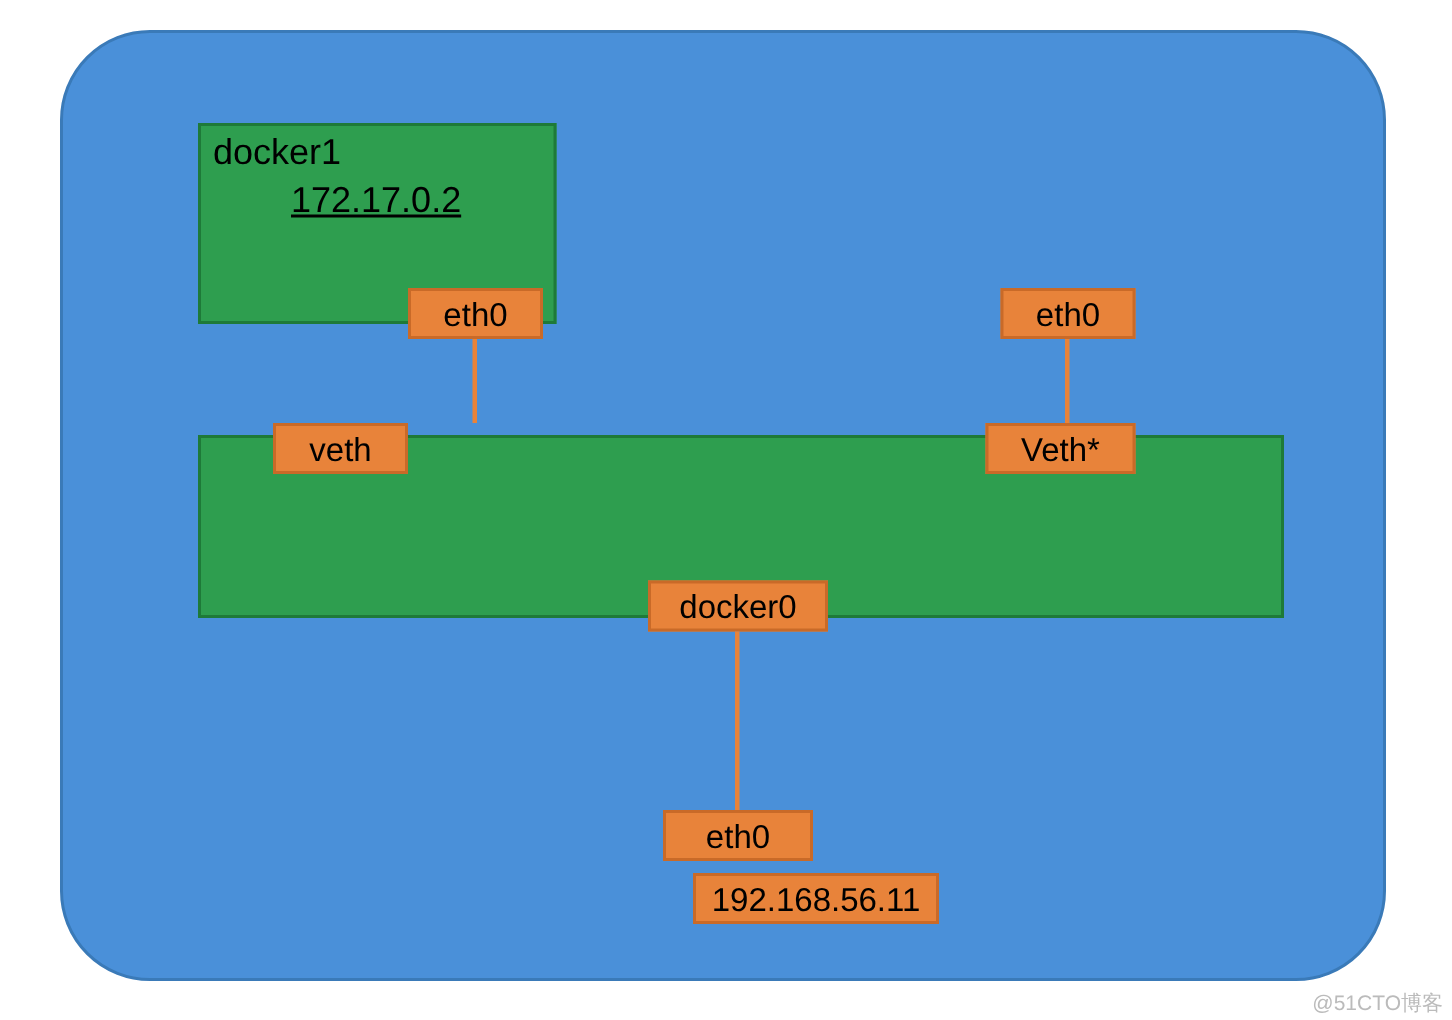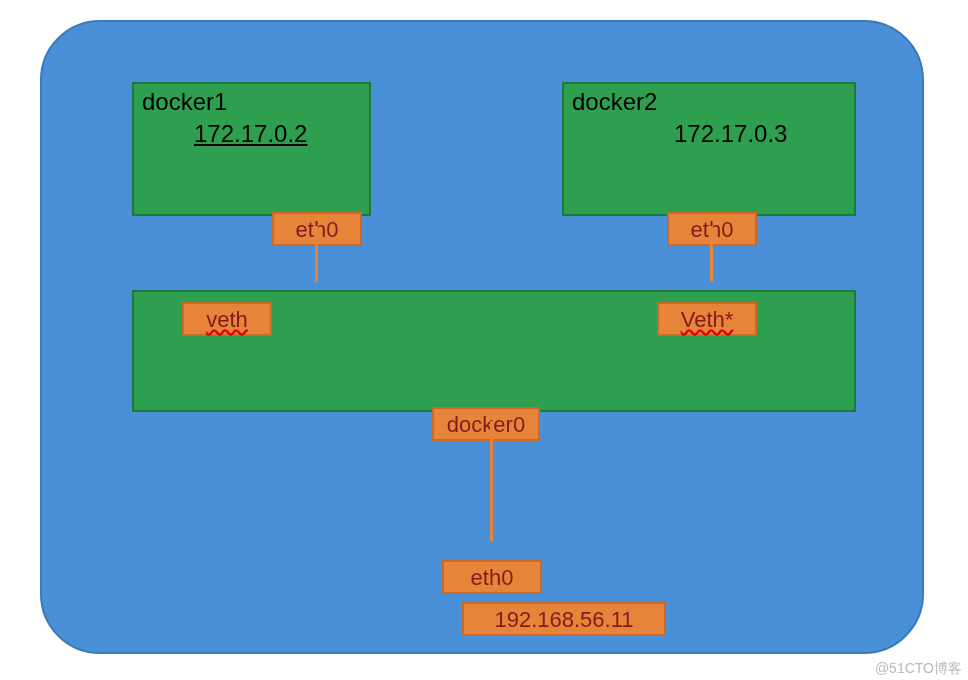--- a/index.html
+++ b/index.html
@@ -38,29 +38,27 @@
   }
   .ip {
     position: absolute;
     font-size: 24px;
     color: #000;
   }
   .orange {
     position: absolute;
     background: #e8833a;
     border: 2px solid #c96a28;
-    color: #7f1d1d;
+    color: #000000;
     font-size: 22px;
     text-align: center;
     box-sizing: border-box;
     padding-top: 3px;
-    margin-top: 20px;
   }
   .underline {
-    text-decoration: underline;
     text-decoration-style: wavy;
     text-decoration-color: #d00;
   }
   .line {
     position: absolute;
     background: #e8833a;
     width: 3px;
   }
   .watermark {
     position: absolute;
@@ -75,35 +73,31 @@
 <body>
 
 <div class="host">
 
   <div class="container docker1">
     <div class="title">docker1</div>
     <div class="ip" style="left:60px; top:36px;text-decoration:underline;">172.17.0.2</div>
   </div>
   <div class="orange" style="left:230px; top:170px; width:90px; height:34px;">eth0</div>
 
-  <div class="container docker2">
-    <div class="title">docker2</div>
-    <div class="ip" style="left:110px; top:36px;">172.17.0.3</div>
-  </div>
   <div class="orange" style="left:625px; top:170px; width:90px; height:34px;">eth0</div>
 
   <div class="line" style="left:273px; top:204px; height:56px;"></div>
   <div class="line" style="left:668px; top:204px; height:56px;"></div>
 
   <div class="container bridge"></div>
   <div class="orange" style="left:140px; top:260px; width:90px; height:34px;"><span class="underline">veth</span></div>
   <div class="orange" style="left:615px; top:260px; width:100px; height:34px;"><span class="underline">Veth*</span></div>
-  <div class="orange" style="left:390px; top:365px; width:108px; height:34px;">docker0</div>
+  <div class="orange" style="left:390px; top:365px; width:120px; height:34px;">docker0</div>
 
 
   <div class="line" style="left:448px; top:399px; height:120px;"></div>
 
   <div class="orange" style="left:400px; top:518px; width:100px; height:34px;">eth0</div>
-  <div class="orange" style="left:420px; top:560px; width:204px; height:34px;">192.168.56.11</div>
+  <div class="orange" style="left:420px; top:560px; width:164px; height:34px;">192.168.56.11</div>
 
 </div>
 
 <div class="watermark">@51CTO博客</div>
 
 </body></html>

